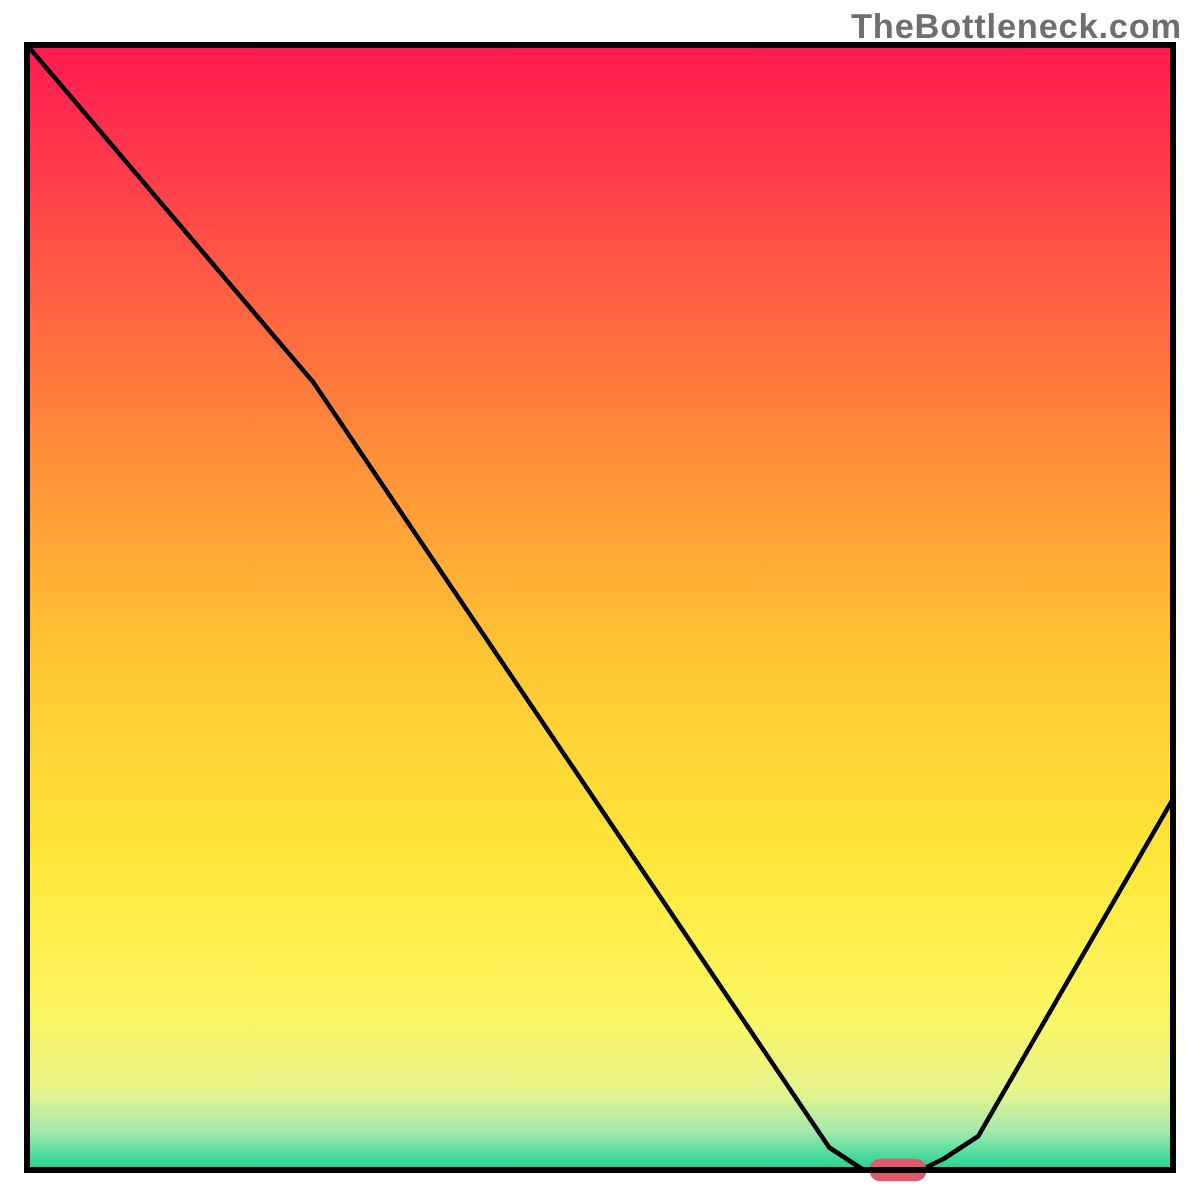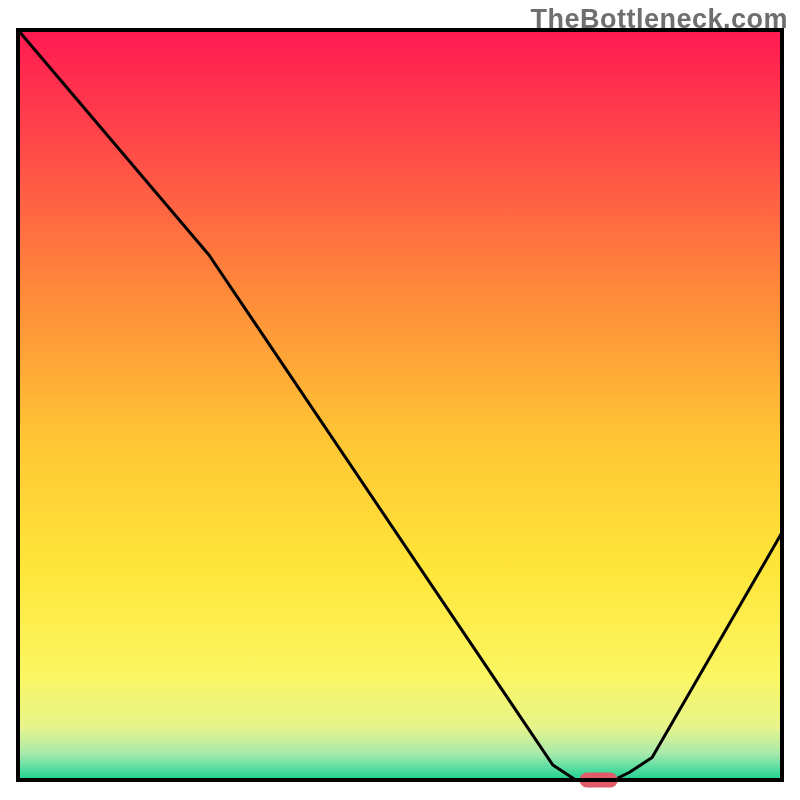--- a/index.html
+++ b/index.html
@@ -14,21 +14,21 @@
     position: absolute;
     left: 0;
     top: 0;
     width: 800px;
     height: 800px;
   }
   .watermark {
     position: absolute;
     top: 4px;
     right: 12px;
-    font-size: 27px;
+    font-size: 23px;
     font-weight: bold;
     color: #6f6f6f;
     letter-spacing: 0.5px;
     z-index: 5;
   }
   svg {
     display: block;
   }
 </style>
 </head>

